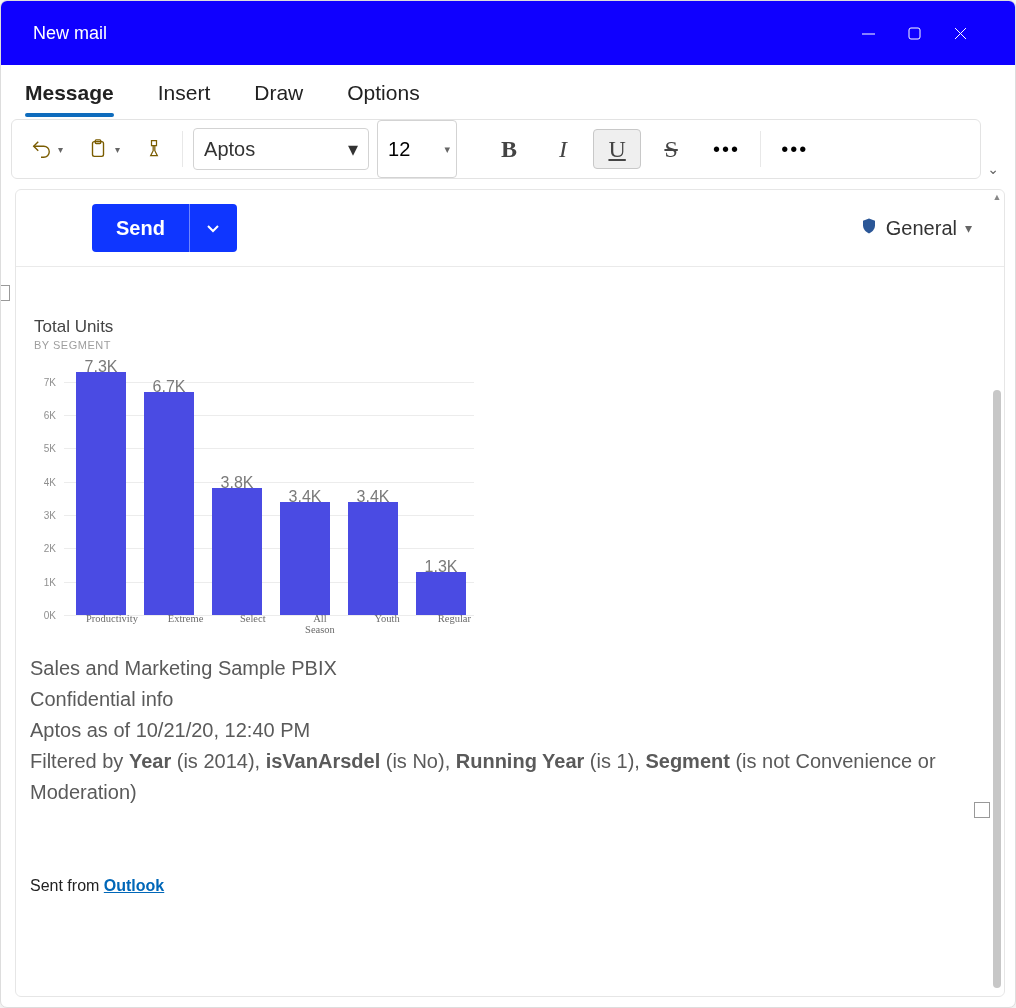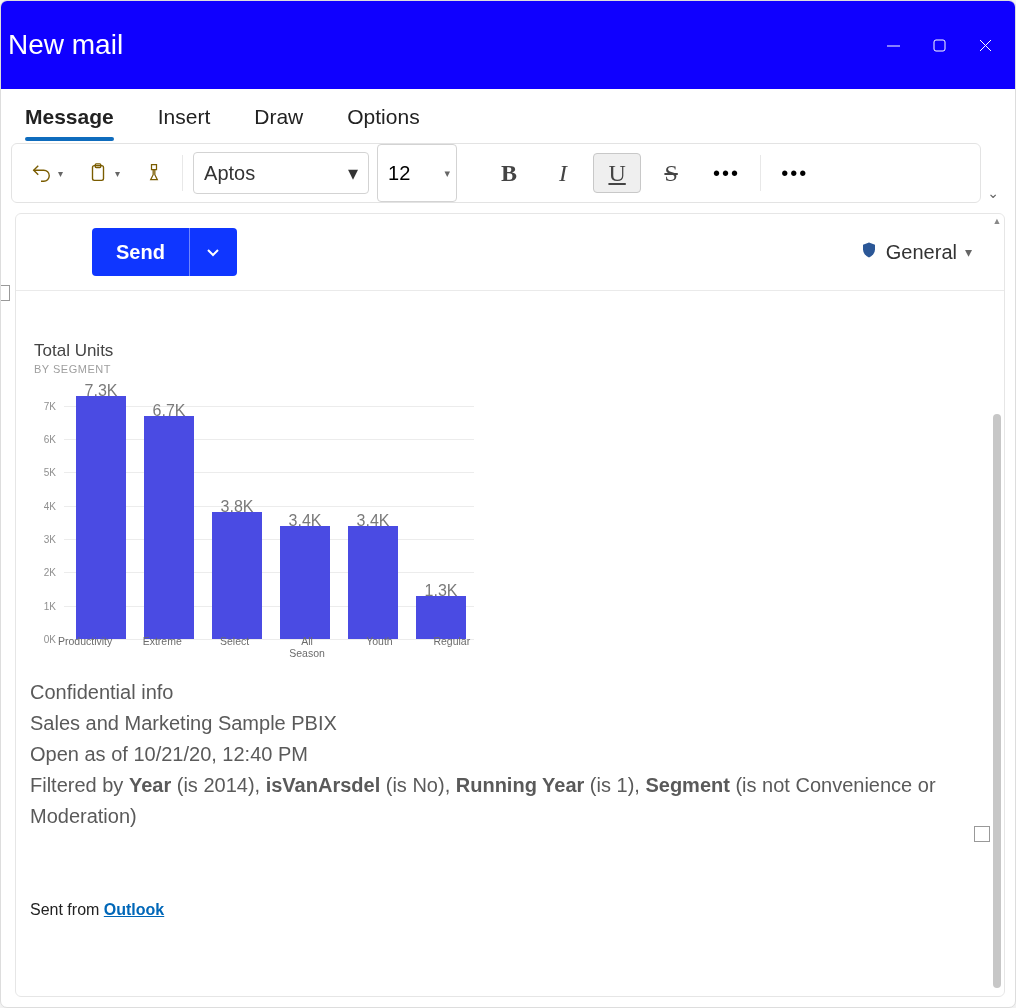--- a/index.html
+++ b/index.html
@@ -2,21 +2,21 @@
 <html><head>
 <meta charset="utf-8">
 <style>
   * { box-sizing: border-box; }
   html, body { margin: 0; padding: 0; font-family: "Segoe UI", Arial, sans-serif; }
   body { width: 1016px; height: 1008px; background: #f9f9f9; }
 
   .window { width: 1016px; height: 1008px; background: #fff; border: 1px solid #ddd; border-radius: 7px; overflow: hidden; position: relative; display: flex; flex-direction: column; box-shadow: 0 2px 8px rgba(0,0,0,.08); }
 
   
-  .titlebar { height: 88px; background: #0f00ff; display: flex; align-items: center; padding: 0 7px; color: #fff; font-size: 28px; font-weight: 400; }
+  .titlebar { height: 64px; background: #0f00ff; display: flex; align-items: center; padding: 0 32px; color: #fff; font-size: 18px; font-weight: 400; }
   .titlebar .spacer { flex: 1; }
   .win-btn { width: 46px; height: 38px; display: inline-flex; align-items: center; justify-content: center; color: #fff; font-size: 13px; }
   .win-btn svg { stroke: #fff; stroke-width:1; }
 
   
   .tabs { display: flex; gap: 40px; padding: 10px 22px 0 22px; font-size: 21px; color: #222; }
   .tab { padding: 6px 2px 10px 2px; position: relative; }
   .tab.active { font-weight: 600; }
   .tab.active::after { content:""; position:absolute; left:2px; right:2px; bottom:-2px; height:4px; background:#0f6cbd; border-radius:3px; }
 
@@ -60,21 +60,21 @@
   .chart-plot { position:relative; height:270px; margin-top:14px; margin-left:24px; }
   .y-ticks { position:absolute; left:-24px; top:0; height:250px; width:22px; }
   .y-tick { position:absolute; left:0; font-size:10px; color:#8f8f8f; text-align:right; width:22px; transform:translateY(-50%); }
   .grid { position:absolute; left:6px; right:0; height:250px; top:0; }
   .grid-line { position:absolute; left:0; right:0; height:1px; background:#ececec; }
   .bars { position:absolute; left:16px; right:0; bottom:20px; height:250px; display:flex; gap:14px; align-items:flex-end; }
   .bar-wrap { display:flex; flex-direction:column; align-items:center; width:54px; }
   .bar { width:50px; background:#4a4be3; }
   .bar-label { position:absolute; top:calc(-1 * var(--lab-off, 14px)); font-size:16px; color:#7a7a7a; }
   .bar-rel { position:relative; display:flex; justify-content:center; }
-  .x-labels { position:absolute; left:0; right:0; bottom:0; display:flex; gap:28px; }
+  .x-labels { position:absolute; left:28px; right:0; bottom:0; display:flex; gap:28px;font-family:Liberation Serif, serif; }
   .x-lab { width:54px; text-align:center; font-size:10.5px; color:#6b6b6b; }
 
   
   .content { margin-top:18px; font-size:20px; line-height:1.55; color:#3e3e3e; }
   .content a { color:#0067b8; font-weight:700; text-decoration:underline; }
   .pbi-link { font-size:22px; }
   .muted { color:#5a5a5a; }
   .sig { font-size:16px; padding-top:66px; color:#222; }
   .sig a { color:#0067b8; text-decoration:underline; }
 
@@ -254,24 +254,24 @@
                 <div class="x-lab">Extreme</div>
                 <div class="x-lab">Select</div>
                 <div class="x-lab">All Season</div>
                 <div class="x-lab">Youth</div>
                 <div class="x-lab">Regular</div>
               </div>
           </div>
         </div>
 
         <div class="content">
+          <div class="muted">Sales and Marketing Sample PBIX</div>
           <div class="muted">Confidential info</div>
-          <div class="muted">Sales and Marketing Sample PBIX</div>
           <div class="muted">
-            <span>Open as of </span><span>10/21/20, 12:40 PM</span>
+            <span>Aptos as of </span><span>10/21/20, 12:40 PM</span>
           </div>
           <div class="muted">
             <span>Filtered by </span>
             <b>Year</b><span> (is 2014), </span>
             <b>isVanArsdel</b><span> (is No), </span>
             <b>Running Year</b><span> (is 1), </span>
             <b>Segment</b><span> (is not Convenience or Moderation)</span>
           </div>
           <div class="small-box-br"></div>
           <div class="sig">

